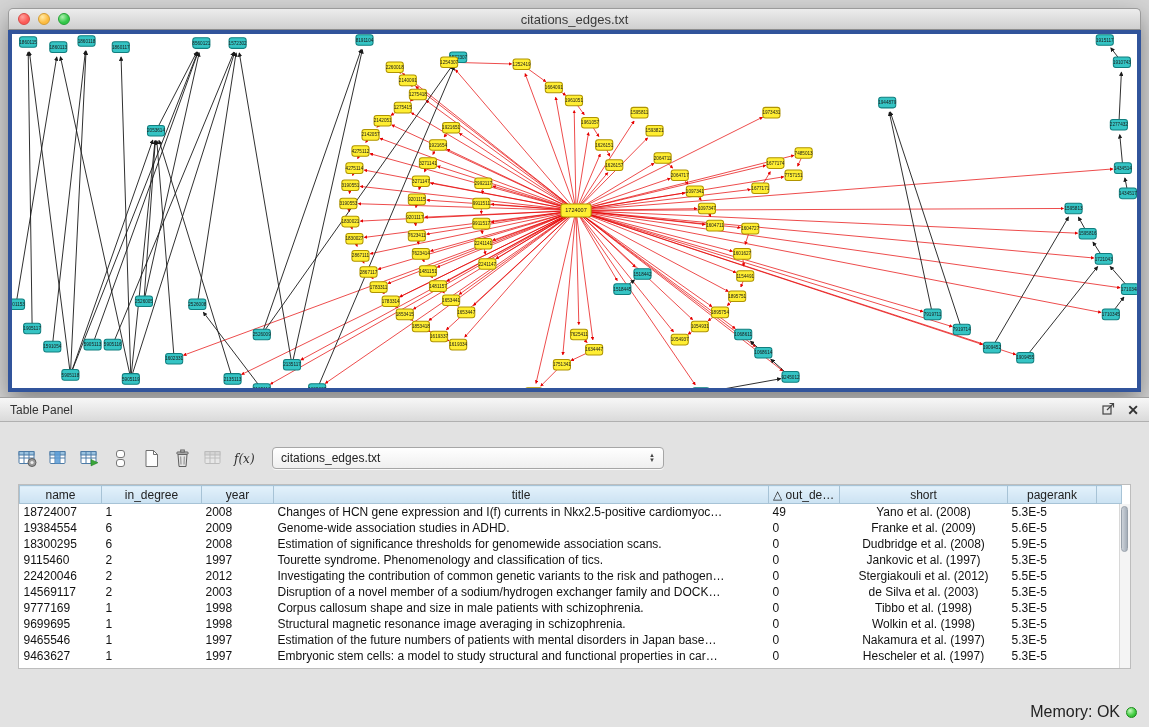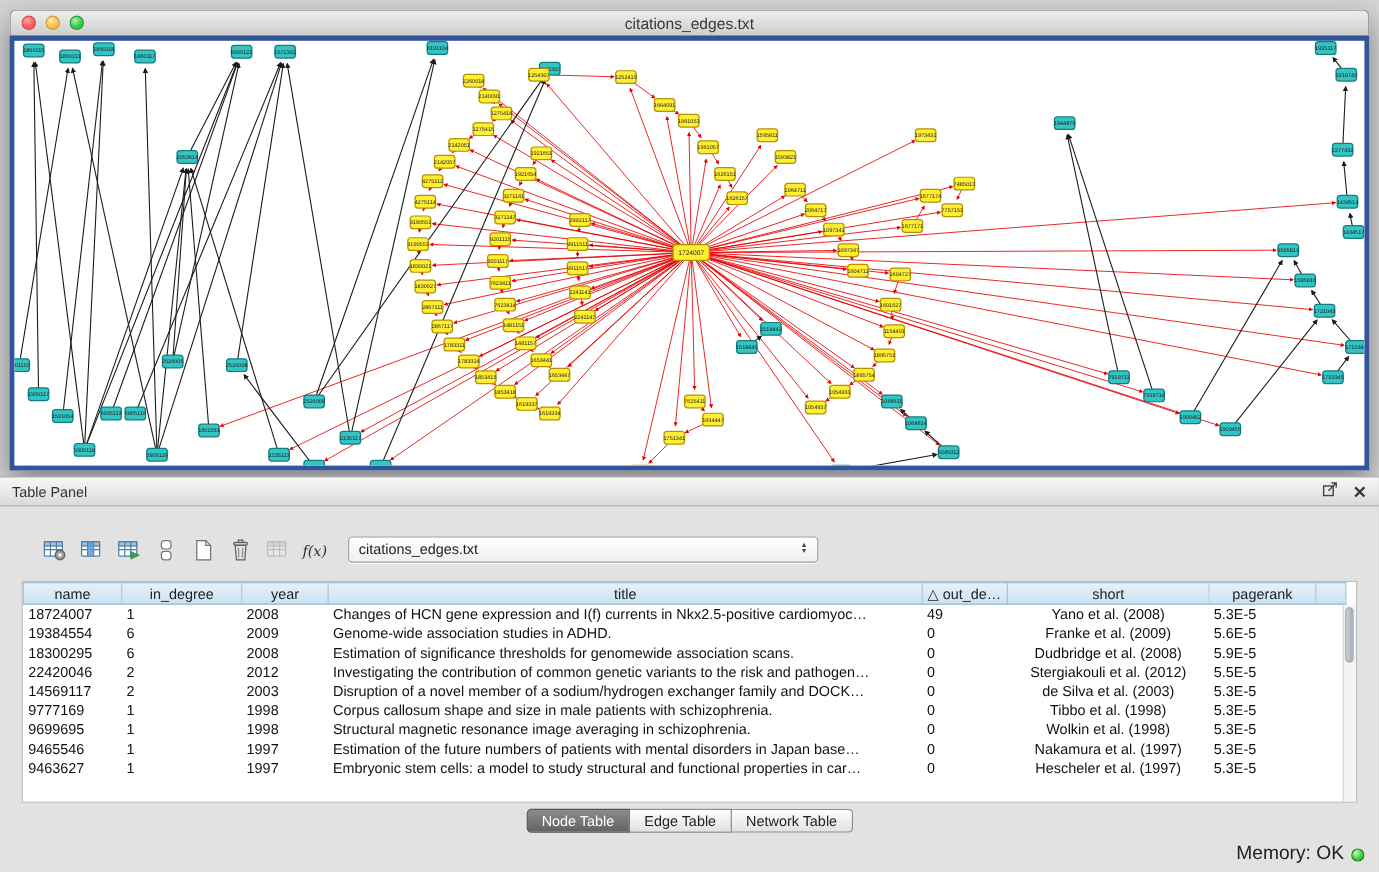--- a/index.html
+++ b/index.html
@@ -27,21 +27,21 @@
 
   
   .panel { position:absolute; left:0; top:397px; width:1149px; height:330px;
     background:#e2e2e2; border-top:1px solid #9f9f9f; }
   .panel-header { height:24px; background:linear-gradient(#f7f7f7,#dadada);
     border-bottom:1px solid #b0b0b0; display:flex; align-items:center; padding:0 10px; }
   .panel-title { font-size:12px; color:#333;text-align:center; }
   .panel-actions { margin-left:auto; display:flex; gap:12px; align-items:center; }
   .close-x { font-size:14px; font-weight:bold; color:#333; line-height:1; cursor:default; }
 
-  .toolbar { position:absolute; left:32px; top:44px; height:32px; display:flex; align-items:center; }
+  .toolbar { position:absolute; left:14px; top:44px; height:32px; display:flex; align-items:center; }
   .icon-strip { display:flex; gap:4px; align-items:center; }
   .icon-btn { width:27px; height:27px; display:flex; align-items:center; justify-content:center; border-radius:4px; }
   .icon-btn.disabled { opacity:.45; }
   .combo { margin-left:14px; width:392px; height:22px; background:linear-gradient(#ffffff,#efefef);
     border:1px solid #a6a6a6; border-radius:4px; display:flex; align-items:center; padding:0 8px;
     font-size:12px; color:#222; box-shadow:0 1px 0 rgba(255,255,255,.8); }
   .combo-arrows { margin-left:auto; display:flex; flex-direction:column; line-height:5px; font-size:6px; color:#444; }
 
   .table-wrap { position:absolute; left:18px; top:86px; width:1113px; height:185px;
     background:#fff; border:1px solid #bdbdbd; overflow:hidden; }
@@ -875,20 +875,30 @@
             <td class="al">18300295</td>
             <td class="al">6</td>
             <td class="al">2008</td>
             <td class="al">Estimation of significance thresholds for genomewide association scans.</td>
             <td class="al">0</td>
             <td class="ac">Dudbridge et al. (2008)</td>
             <td class="al">5.9E-5</td>
             <td></td>
           </tr>
           <tr>
+            <td class="al">9115460</td>
+            <td class="al">2</td>
+            <td class="al">1997</td>
+            <td class="al">Tourette syndrome. Phenomenology and classification of tics.</td>
+            <td class="al">0</td>
+            <td class="ac">Jankovic et al. (1997)</td>
+            <td class="al">5.3E-5</td>
+            <td></td>
+          </tr>
+          <tr>
             <td class="al">22420046</td>
             <td class="al">2</td>
             <td class="al">2012</td>
             <td class="al">Investigating the contribution of common genetic variants to the risk and pathogen…</td>
             <td class="al">0</td>
             <td class="ac">Stergiakouli et al. (2012)</td>
             <td class="al">5.5E-5</td>
             <td></td>
           </tr>
           <tr>
@@ -941,23 +951,18 @@
             <td class="al">5.3E-5</td>
             <td></td>
           </tr>
         </tbody>
       </table>
     <div class="vscroll">
       <div class="vthumb"></div>
     </div>
   </div>
 
-  <div class="tabbar" id="tabbar">
-      <div class="tab active">Node Table</div>
-      <div class="tab">Edge Table</div>
-      <div class="tab">Network Table</div>
-    </div>
 
   <div class="statusbar">
     <span>Memory: OK</span>
     <span class="mem-dot"></span>
   </div>
 </div>
 
 </body></html>

